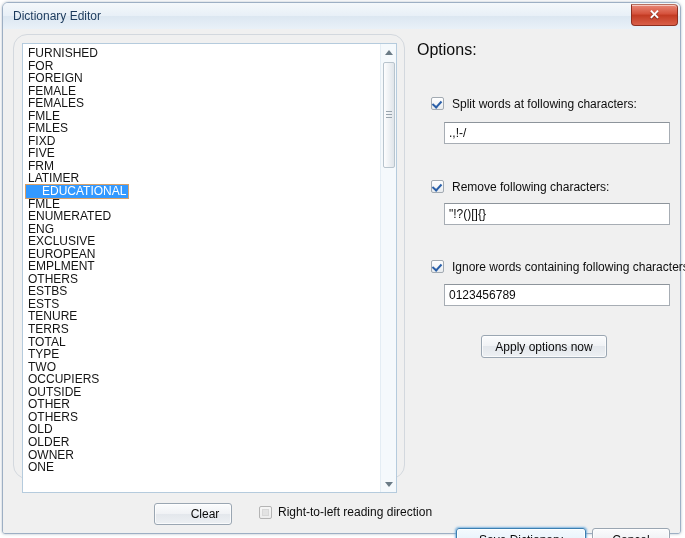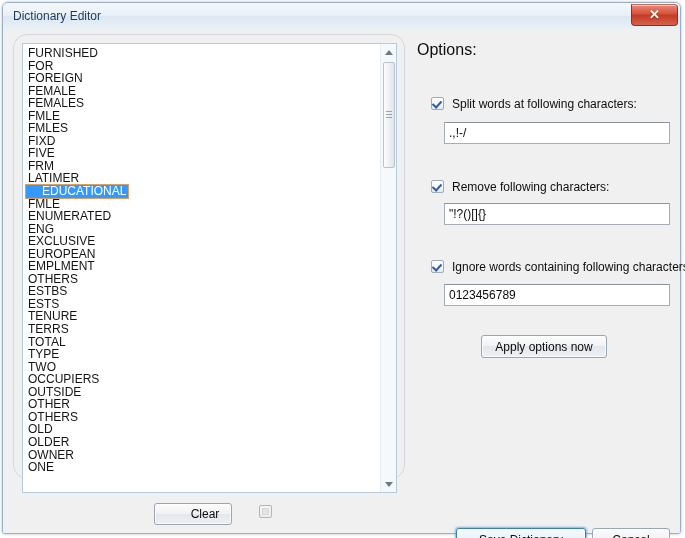--- a/index.html
+++ b/index.html
@@ -397,20 +397,21 @@
             <span class="sb-arrow down"></span>
           </div>
         </div>
       </div>
 
 
       <div class="btn btn-clear">Clear</div>
 
       <div class="rtl-row">
         <span class="cb disabled-look"></span>
+        <span class="rtl-label">Right-to-left reading direction</span>
       </div>
     </div>
 
     <div class="options-label">Options:</div>
 
     <div class="opt-row row1">
       <span class="cb checked"></span>
       <span class="opt-label">Split words at following characters:</span>
     </div>
     <div class="opt-field fld1" placeholder="">.,!-/</div>

